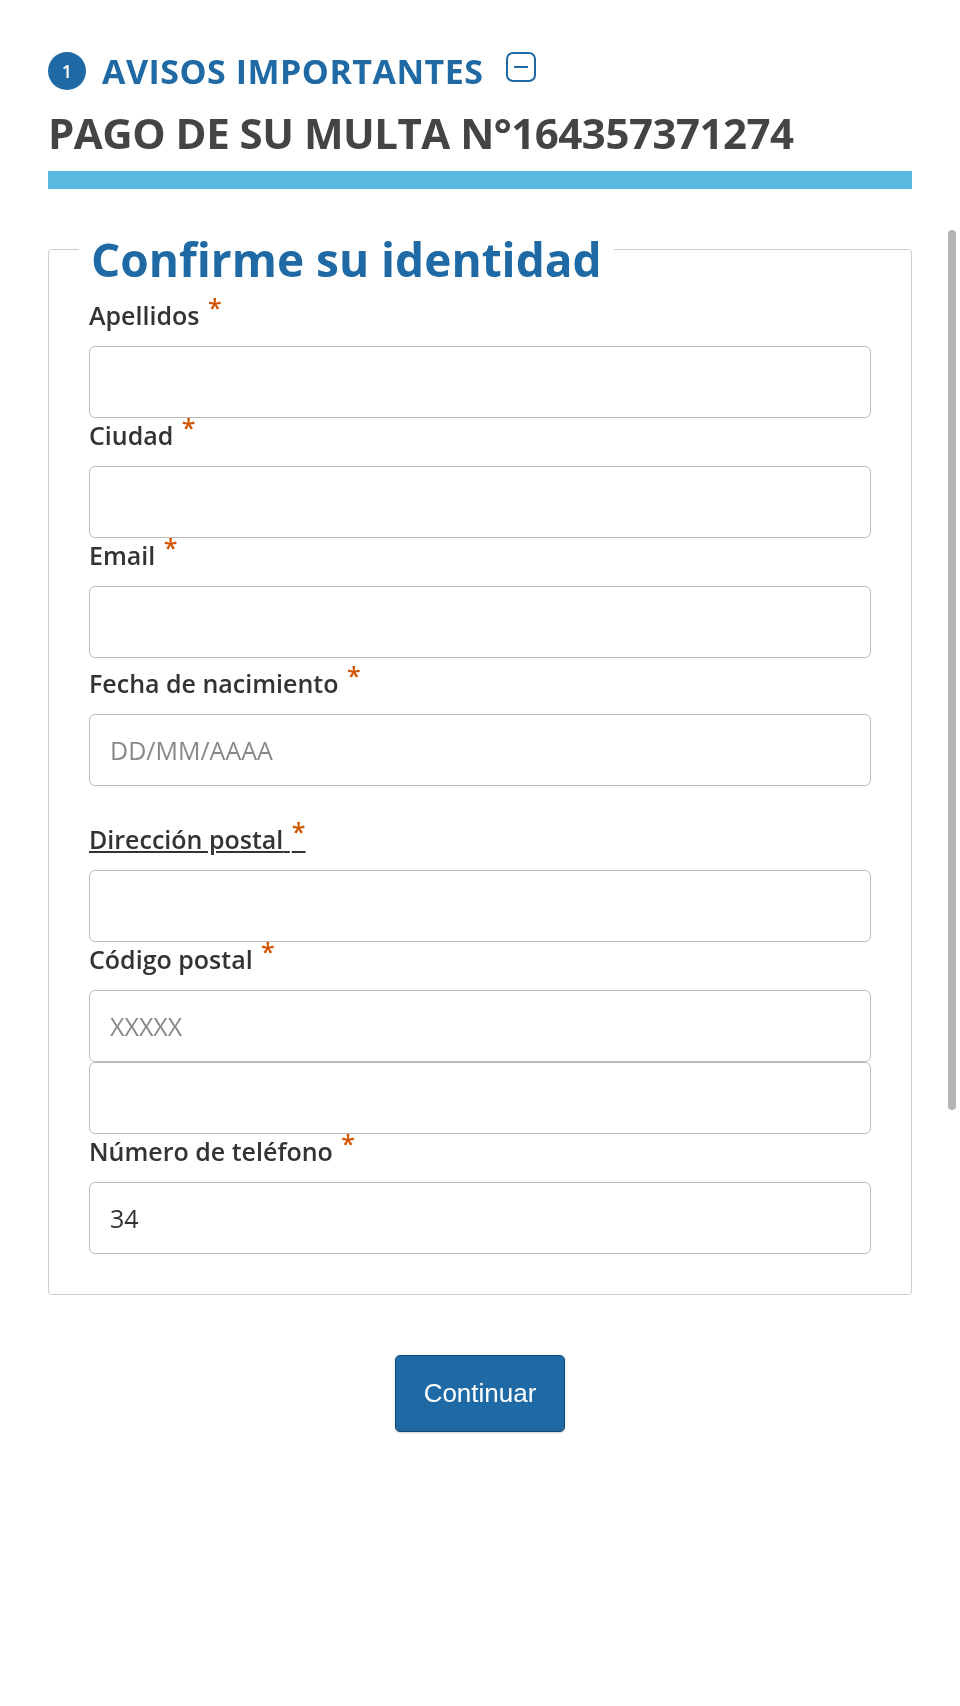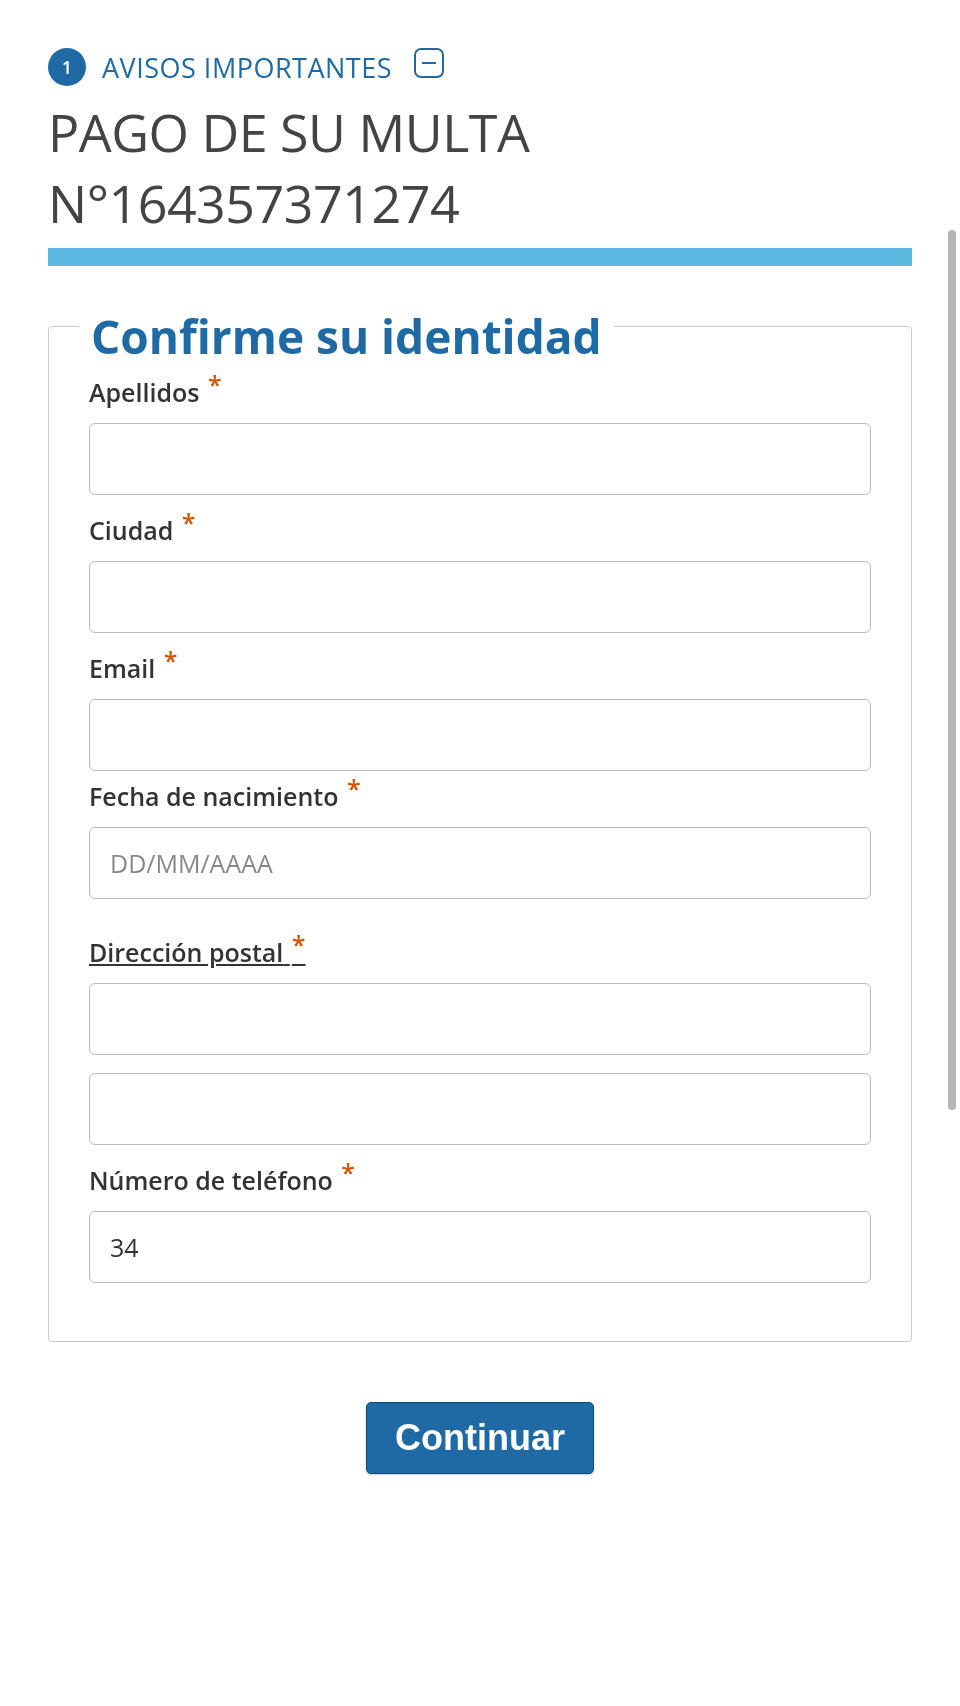--- a/index.html
+++ b/index.html
@@ -28,44 +28,44 @@
       color: #fff;
       display: flex;
       align-items: center;
       justify-content: center;
       font-size: 18px;
       font-weight: 600;
       flex-shrink: 0;
     }
     .header-title {
       color: #1f6aa5;
-      font-size: 27px;
-      font-weight: 400;
+      font-size: 34px;
+      font-weight: 700;
       letter-spacing: 0.5px;
       text-align: right;
     }
     .collapse-icon {
       width: 30px;
       height: 30px;
       border: 2.5px solid #1f6aa5;
       border-radius: 7px;
       display: flex;
       align-items: center;
       justify-content: center;
       margin-left: 6px;
       margin-bottom: 8px;
     }
     .collapse-icon-inner {
       width: 14px;
       height: 2.5px;
       background: #1f6aa5;
     }
     .page-title {
-      font-size: 52px;
-      font-weight: 400;
+      font-size: 42px;
+      font-weight: 700;
       color: #444;
       margin-bottom: 10px;
       letter-spacing: -0.5px;
     }
     .title-bar {
       height: 18px;
       background: #5bb8e0;
       margin-bottom: 60px;
     }
     .fieldset-wrap {
@@ -79,21 +79,20 @@
       position: absolute;
       top: -22px;
       left: 30px;
       background: #fff;
       padding: 0 12px;
       color: #1f6aa5;
       font-size: 46px;
       font-weight: 700;
     }
     .form-group {
-      margin-bottom: 18px;
     }
     .form-group.tight {
       margin-bottom: 8px;
     }
     .form-label {
       display: block;
       font-size: 25px;
       font-weight: 600;
       color: #333;
       margin-bottom: 14px;
@@ -119,25 +118,25 @@
       color: #888;
     }
     .continue-row {
       display: flex;
       justify-content: center;
       padding: 20px 0 0 0;
     }
     .continue-btn {
       background: #1f6aa5;
       color: #fff;
-      font-size: 36px;
-      font-weight: 700;
+      font-size: 26px;
+      font-weight: 400;
       border: 1px solid #0e4a78;
       border-radius: 5px;
-      padding: 14px 28px;
+      padding: 22px 28px;
       cursor: pointer;
       box-shadow: 0 1px 2px rgba(0,0,0,0.2);
     }
     .scrollbar {
       position: absolute;
       right: 4px;
       top: 230px;
       width: 8px;
       height: 880px;
       background: #b5b5b5;
@@ -205,20 +204,27 @@
       </div>
 
       <div class="form-group" style="margin-top:36px;text-decoration:underline;">
         <label class="form-label">
           <span>Dirección postal</span>
           <span class="req">*</span>
         </label>
         <input class="form-input" type="text" value="" style="">
       </div>
 
+      <div class="form-group">
+        <label class="form-label">
+          <span>Código postal</span>
+          <span class="req">*</span>
+        </label>
+        <input class="form-input" type="text" placeholder="XXXXX" style="">
+      </div>
 
       <div class="form-group">
         <input class="form-input" type="text" value="" style="">
       </div>
 
       <div class="form-group">
         <label class="form-label">
           <span>Número de teléfono</span>
           <span class="req">*</span>
         </label>

